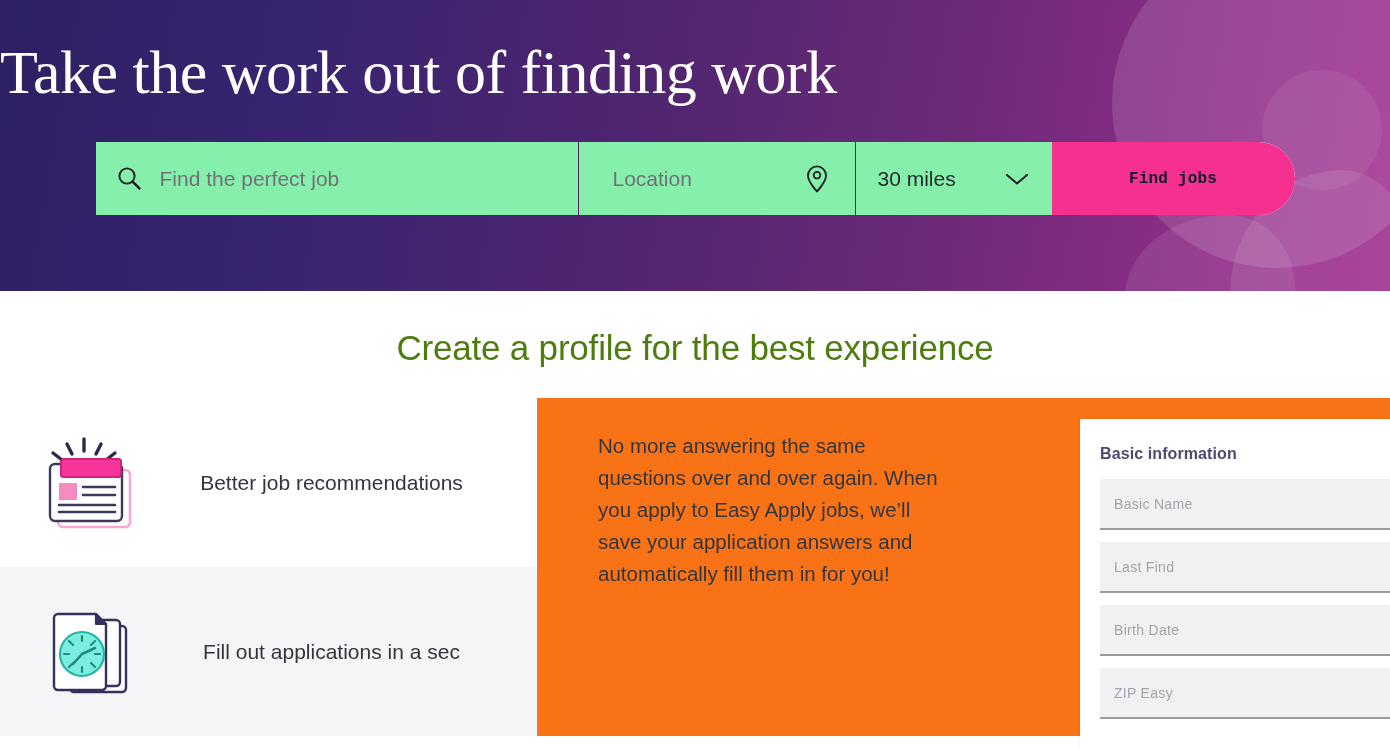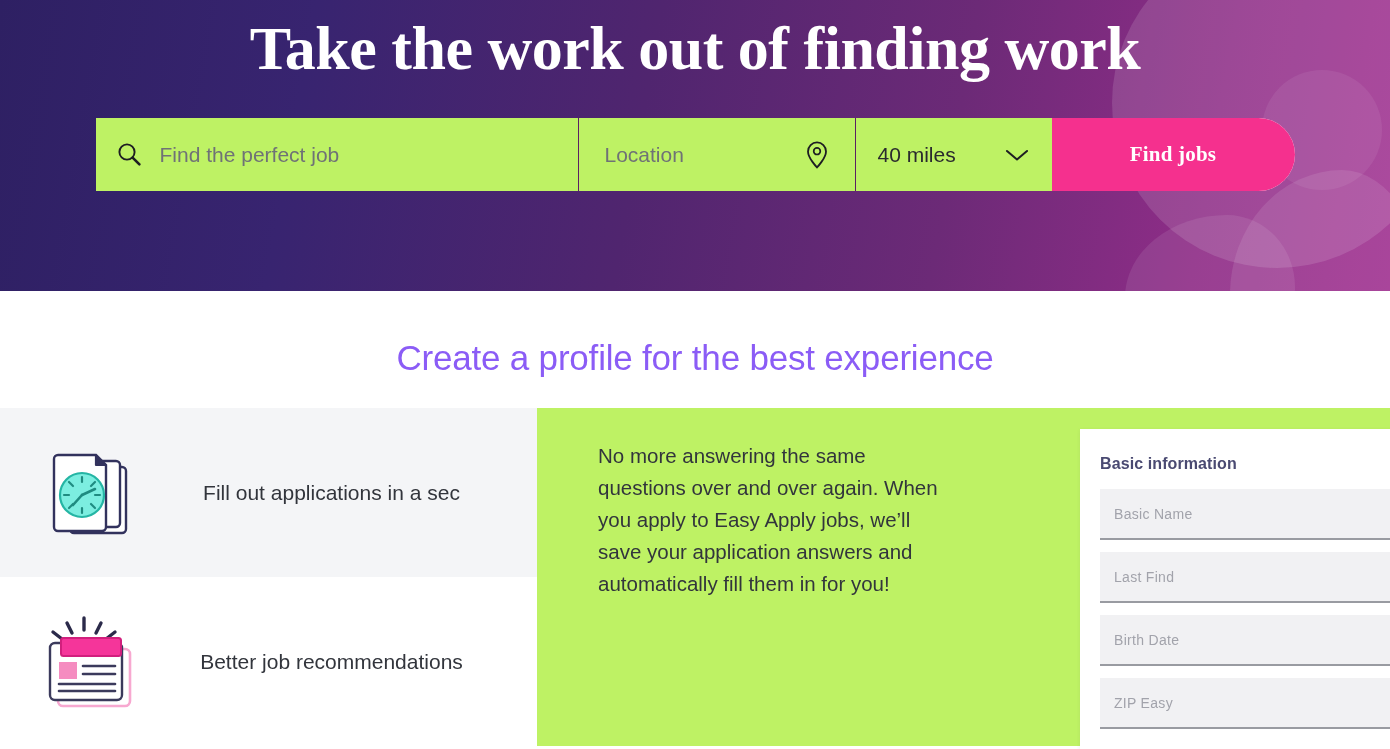--- a/index.html
+++ b/index.html
@@ -38,50 +38,50 @@
   }
   .blob-d {
     width: 120px; height: 120px; right: 8px; top: 70px;
     background: rgba(255,255,255,0.07);
     border-radius: 50%;
   }
 
   .hero-title {
     position: relative;
     z-index: 2;
-    text-align: center;
+    text-align: left;
     color: #ffffff;
     font-family: "Liberation Serif", serif;
     font-size: 62px;
-    font-weight: 700;
+    font-weight: 400;
     line-height: 1;
     letter-spacing: -0.5px;
-    padding-top: 17px;
+    padding-top: 41px;
   }
 
   
   .search-wrap {
     position: relative;
     z-index: 3;
     margin: 39px auto 0;
     width: 1199px;
     height: 73px;
     display: flex;
     align-items: stretch;
     background: #ffffff;
     border-radius: 3px 37px 37px 3px;
   }
   .field {
-    background: #bef264;
+    background: #86efac;
     display: flex;
     align-items: center;
     position: relative;
   }
   .field-keyword { width: 482px; padding-left: 20px; }
-  .field-location { width: 276px; padding-left: 26px; }
+  .field-location { width: 276px; padding-left: 34px; }
   .field-radius   { width: 196px; padding-left: 22px; cursor: pointer; }
 
   .divider {
     width: 1px;
     background: #5b1f63;
     align-self: center;
     height: 73px;
   }
 
   .field-text {
@@ -95,35 +95,35 @@
   .ic { flex: 0 0 auto; display: inline-flex; align-items: center; }
   .ic-search { margin-right: 17px; }
   .ic-pin { position: absolute; right: 24px; top: 50%; transform: translateY(-50%); }
   .ic-chev { position: absolute; right: 22px; top: 50%; transform: translateY(-50%); }
 
   .find-btn {
     flex: 1 1 auto;
     background: #f5308e;
     border: none;
     border-radius: 0 37px 37px 0;
-    color: #ffffff;
-    font-size: 21px;
+    color: #0f172a;
+    font-size: 16px;
     font-weight: bold;
-    font-family: Liberation Serif, serif;
+    font-family: Liberation Mono, monospace;
     cursor: pointer;
     letter-spacing: 0.2px;
   }
 
   
   .section-title {
     text-align: center;
     font-size: 35px;
-    color: #8b5cf6;
+    color: #4d7c0f;
     font-weight: normal;
-    padding-top: 47px;
+    padding-top: 37px;
     letter-spacing: -0.2px;
     font-family: "Liberation Sans", sans-serif;
   }
 
   .content {
     position: relative;
     display: flex;
     margin-top: 30px;
     height: 338px;
   }
@@ -144,21 +144,21 @@
     text-align: center;
     font-size: 21px;
     line-height: 32px;
     color: #32353c;
     padding: 0 26px 0 10px;
   }
 
   
   .panel {
     flex: 1 1 auto;
-    background: #bef264;
+    background: #f97316;
     display: flex;
     align-items: flex-start;
     position: relative;
   }
   .panel-copy {
     padding: 32px 0 0 61px;
     width: 420px;
     font-size: 20.5px;
     line-height: 32px;
     color: #32353c;
@@ -227,37 +227,68 @@
         <svg width="28" height="30" viewBox="0 0 28 30">
           <path d="M14 2.4c-5 0-9 4-9 9 0 6.6 9 16 9 16s9-9.4 9-16c0-5-4-9-9-9z" fill="none" stroke="#1d1d22" stroke-width="1.8"></path>
           <circle cx="14" cy="11.2" r="3.3" fill="none" stroke="#1d1d22" stroke-width="1.7"></circle>
         </svg>
       </span>
     </div>
 
     <div class="divider"></div>
 
     <div class="field field-radius">
-      <span class="field-text">40 miles</span>
+      <span class="field-text">30 miles</span>
       <span class="ic ic-chev">
         <svg width="26" height="16" viewBox="0 0 26 16">
           <polyline points="3,4 13,12.5 23,4" fill="none" stroke="#1d1d22" stroke-width="2" stroke-linecap="round" stroke-linejoin="round"></polyline>
         </svg>
       </span>
     </div>
 
     <button class="find-btn">Find jobs</button>
   </div>
 </div>
 
 <h2 class="section-title">Create a profile for the best experience</h2>
 
 <div class="content">
 
   <div class="features">
+
+    <div class="feature feature-1">
+      <div class="feature-icon">
+        <svg width="100" height="96" viewBox="0 0 100 96">
+
+          <g stroke="#2b2a4a" stroke-width="3.4" stroke-linecap="round">
+            <line x1="44" y1="4" x2="44" y2="16"></line>
+            <line x1="27" y1="9" x2="32" y2="19"></line>
+            <line x1="61" y1="9" x2="56" y2="19"></line>
+            <line x1="13" y1="18" x2="22" y2="25"></line>
+            <line x1="75" y1="18" x2="66" y2="25"></line>
+          </g>
+
+          <rect x="18" y="35" width="72" height="57" rx="5" fill="none" stroke="#f7a8d0" stroke-width="2.6"></rect>
+
+          <rect x="10" y="29" width="72" height="57" rx="5" fill="#ffffff" stroke="#3b3a5c" stroke-width="2.4"></rect>
+
+          <rect x="21" y="24" width="60" height="18" rx="2.5" fill="#f5359a" stroke="#d11f7d" stroke-width="2"></rect>
+
+          <rect x="19" y="48" width="18" height="17" fill="#f58cc0"></rect>
+
+          <g stroke="#3b3a5c" stroke-width="2.6" stroke-linecap="round">
+            <line x1="43" y1="52" x2="75" y2="52"></line>
+            <line x1="43" y1="60" x2="75" y2="60"></line>
+            <line x1="19" y1="70" x2="75" y2="70"></line>
+            <line x1="19" y1="77" x2="75" y2="77"></line>
+          </g>
+        </svg>
+      </div>
+      <div class="feature-label">Better job recommendations</div>
+    </div>
 
     <div class="feature feature-2">
       <div class="feature-icon">
         <svg width="100" height="96" viewBox="0 0 100 96">
 
           <rect x="30" y="22" width="56" height="66" rx="4" fill="#ffffff" stroke="#32325d" stroke-width="2.4"></rect>
           <rect x="24" y="16" width="56" height="66" rx="4" fill="#ffffff" stroke="#32325d" stroke-width="2.4"></rect>
 
           <path d="M18 10 h38 l10 10 v62 a4 4 0 0 1 -4 4 H18 a4 4 0 0 1 -4 -4 V14 a4 4 0 0 1 4 -4 z" fill="#ffffff" stroke="#32325d" stroke-width="2.4"></path>
           <path d="M56 10 v10 h10" fill="#32325d" stroke="#32325d" stroke-width="2.2" stroke-linejoin="round"></path>
@@ -275,51 +306,20 @@
           </g>
           <g stroke="#1f8b80" stroke-width="2.6" stroke-linecap="round">
             <line x1="42" y1="50" x2="55" y2="44"></line>
             <line x1="42" y1="50" x2="33" y2="60"></line>
           </g>
         </svg>
       </div>
       <div class="feature-label">Fill out applications in a sec</div>
     </div>
 
-    <div class="feature feature-1">
-      <div class="feature-icon">
-        <svg width="100" height="96" viewBox="0 0 100 96">
-
-          <g stroke="#2b2a4a" stroke-width="3.4" stroke-linecap="round">
-            <line x1="44" y1="4" x2="44" y2="16"></line>
-            <line x1="27" y1="9" x2="32" y2="19"></line>
-            <line x1="61" y1="9" x2="56" y2="19"></line>
-            <line x1="13" y1="18" x2="22" y2="25"></line>
-            <line x1="75" y1="18" x2="66" y2="25"></line>
-          </g>
-
-          <rect x="18" y="35" width="72" height="57" rx="5" fill="none" stroke="#f7a8d0" stroke-width="2.6"></rect>
-
-          <rect x="10" y="29" width="72" height="57" rx="5" fill="#ffffff" stroke="#3b3a5c" stroke-width="2.4"></rect>
-
-          <rect x="21" y="24" width="60" height="18" rx="2.5" fill="#f5359a" stroke="#d11f7d" stroke-width="2"></rect>
-
-          <rect x="19" y="48" width="18" height="17" fill="#f58cc0"></rect>
-
-          <g stroke="#3b3a5c" stroke-width="2.6" stroke-linecap="round">
-            <line x1="43" y1="52" x2="75" y2="52"></line>
-            <line x1="43" y1="60" x2="75" y2="60"></line>
-            <line x1="19" y1="70" x2="75" y2="70"></line>
-            <line x1="19" y1="77" x2="75" y2="77"></line>
-          </g>
-        </svg>
-      </div>
-      <div class="feature-label">Better job recommendations</div>
-    </div>
-
   </div>
 
   <div class="panel">
     <p class="panel-copy">No more answering the same questions over and over again. When you apply to Easy Apply jobs, we’ll save your application answers and automatically fill them in for you!</p>
 
     <div class="form-card">
       <h3>Basic information</h3>
 
       <div class="form-field">
         <span>Basic Name</span>

